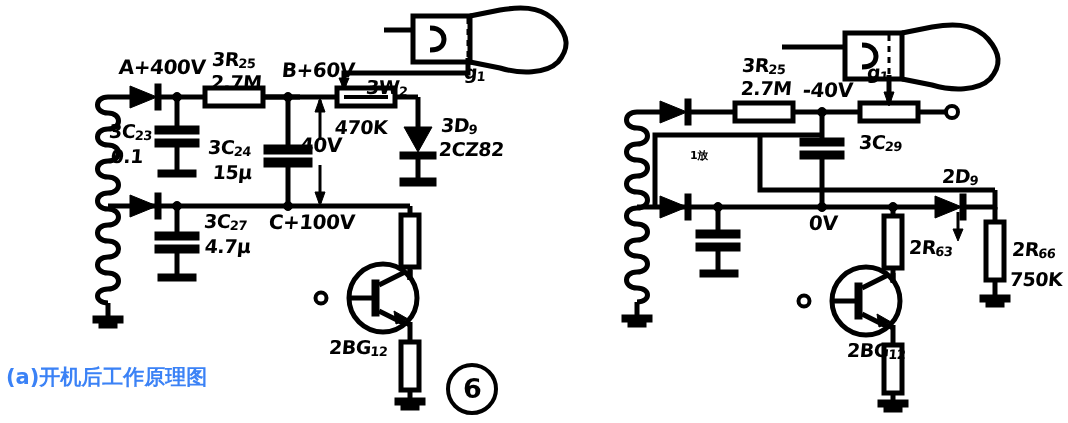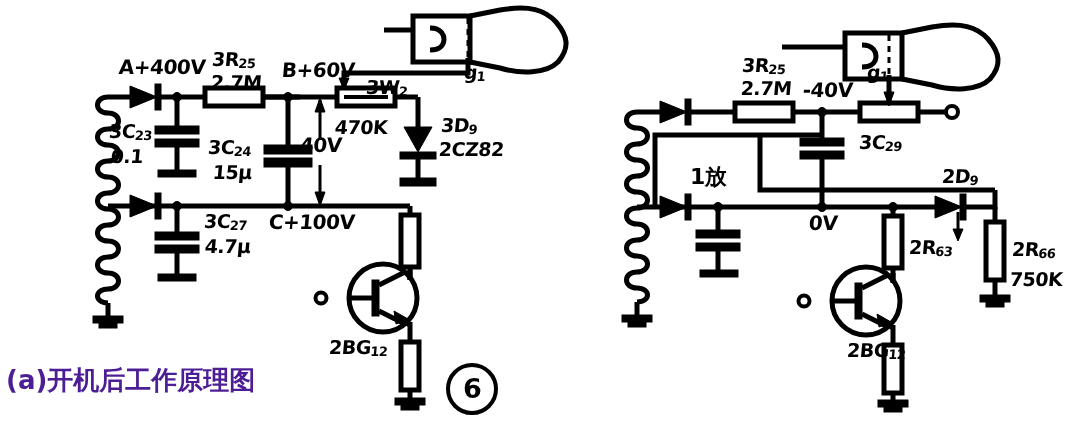--- a/index.html
+++ b/index.html
@@ -31,27 +31,27 @@
     line-height: 1;
     letter-spacing: -0.5px;
   }
   .lbl .sub {
     font-size: 0.68em;
     vertical-align: -0.18em;
     letter-spacing: -0.5px;
   }
   .t20 { font-size: 20px; }
   .t19 { font-size: 19px; }
-  .t17 { font-size: 22px; margin-top: 16px; }
+  .t17 { font-size: 11px; }
   .cap {
     position: absolute;
-    color: #4c1d95;
+    color: #3b82f6;
     font-family: "DejaVu Sans", "Liberation Sans", sans-serif;
     font-weight: 700;
-    font-size: 26px;
+    font-size: 21px;
     white-space: nowrap;
     letter-spacing: 0px;
     text-align: right;
   }
   .skew { transform: skewX(-5deg); transform-origin: left bottom; }
 </style>
 </head>
 <body>
 
 <div id="page">

